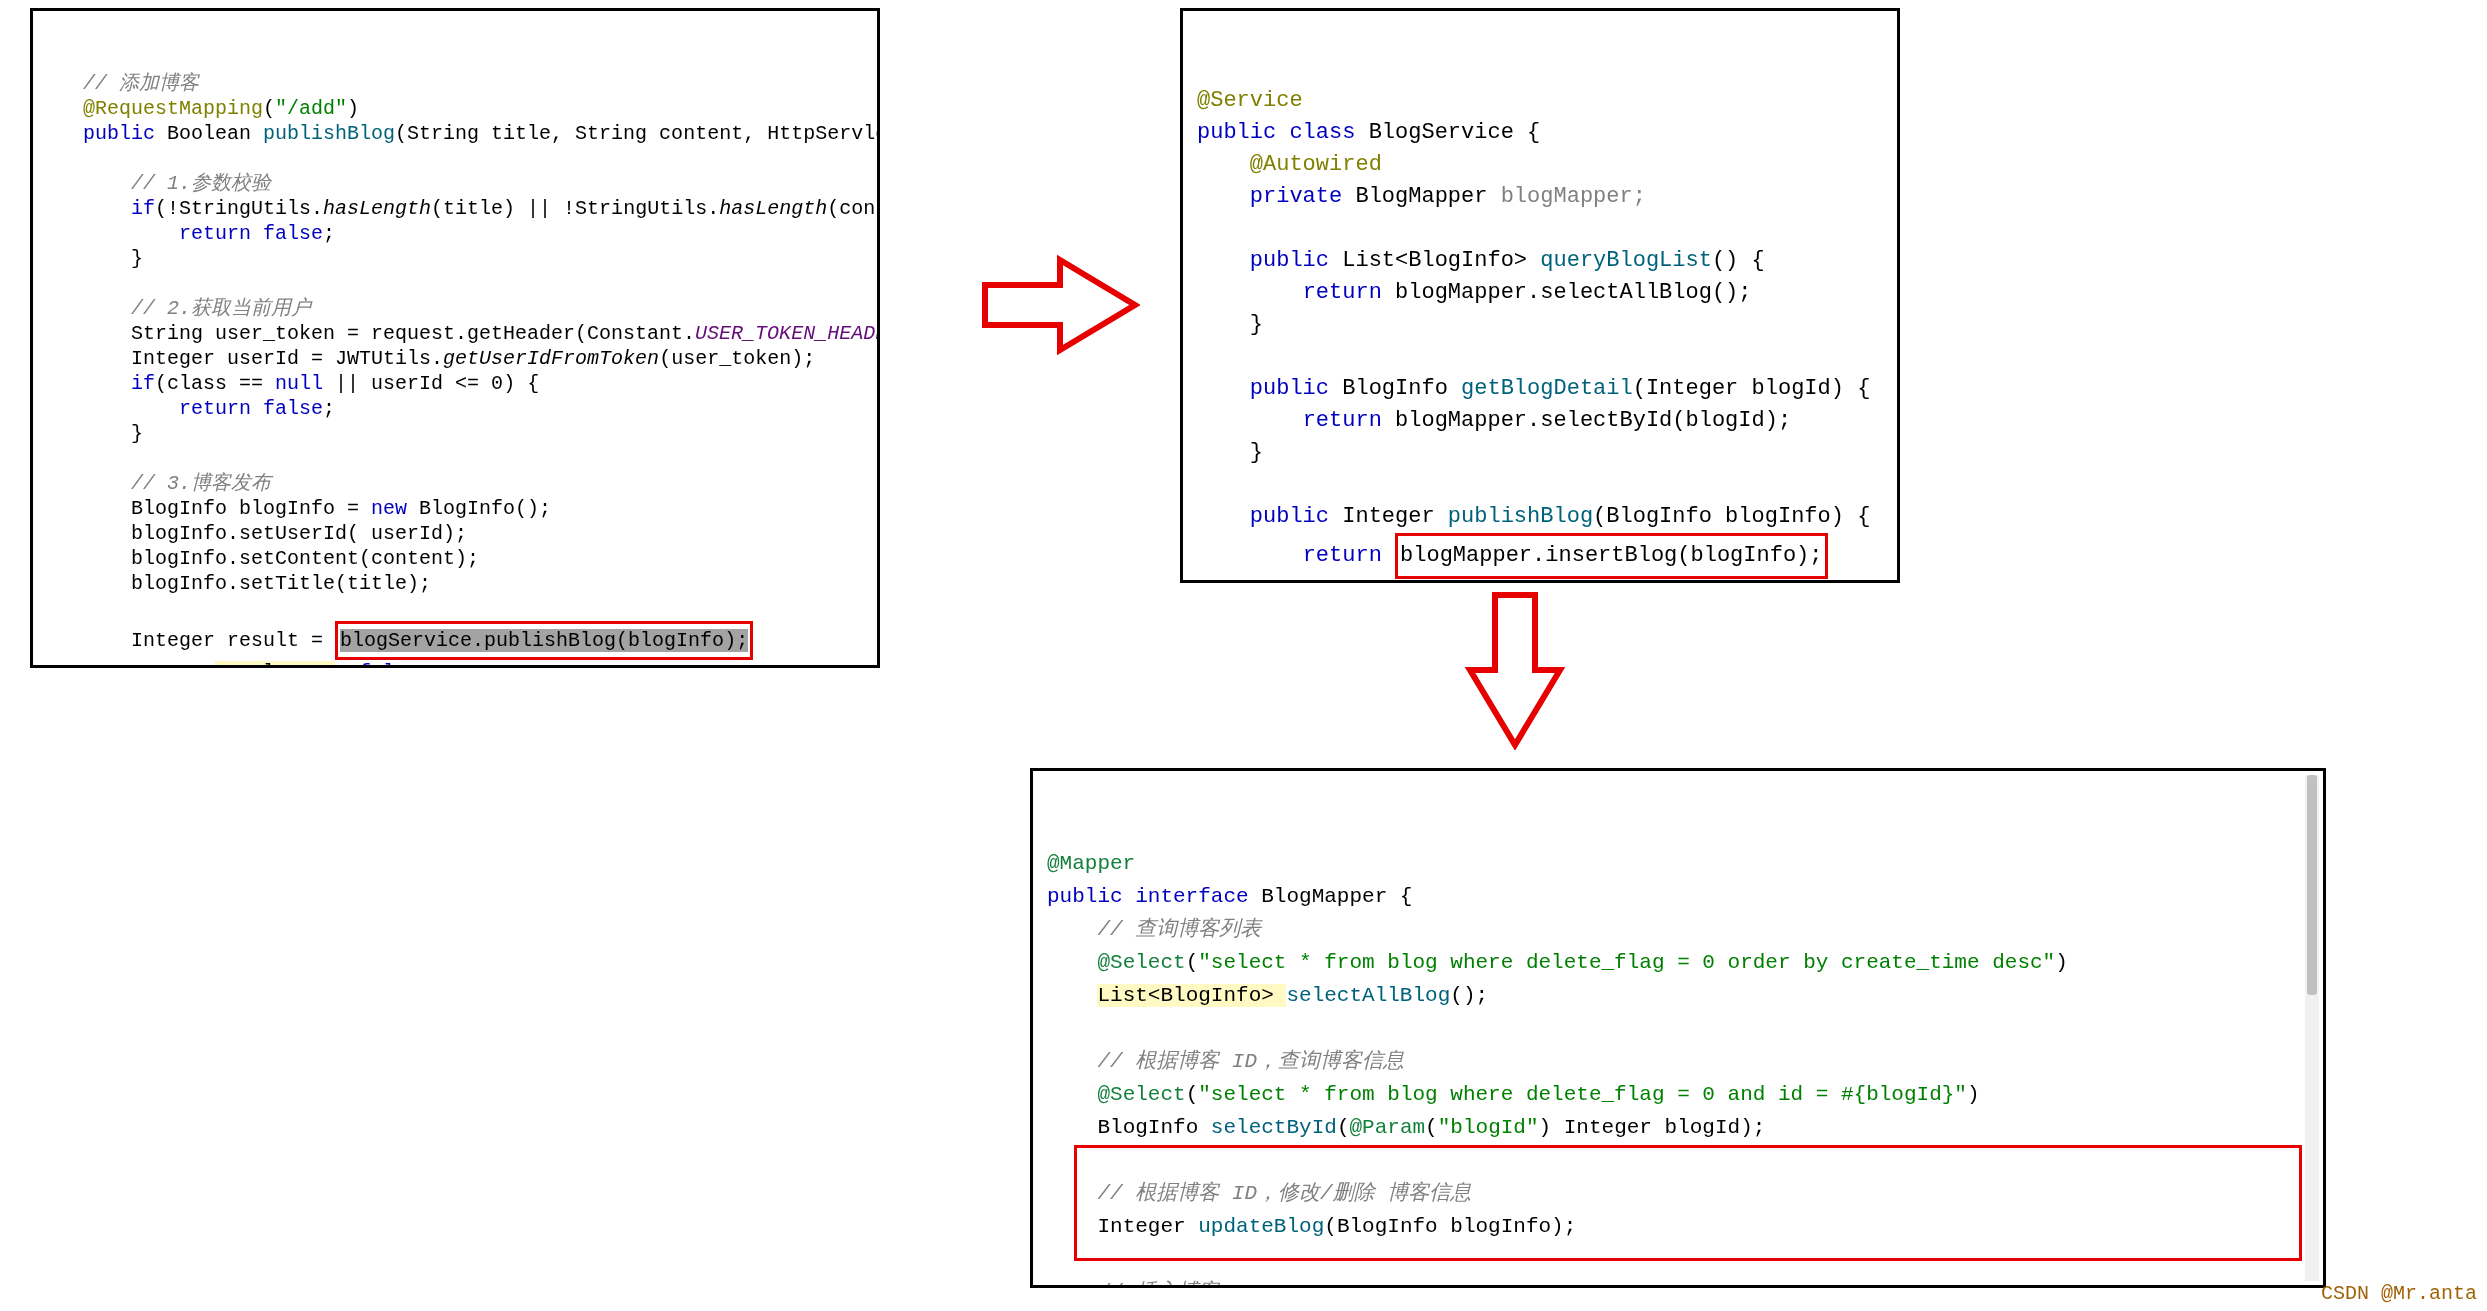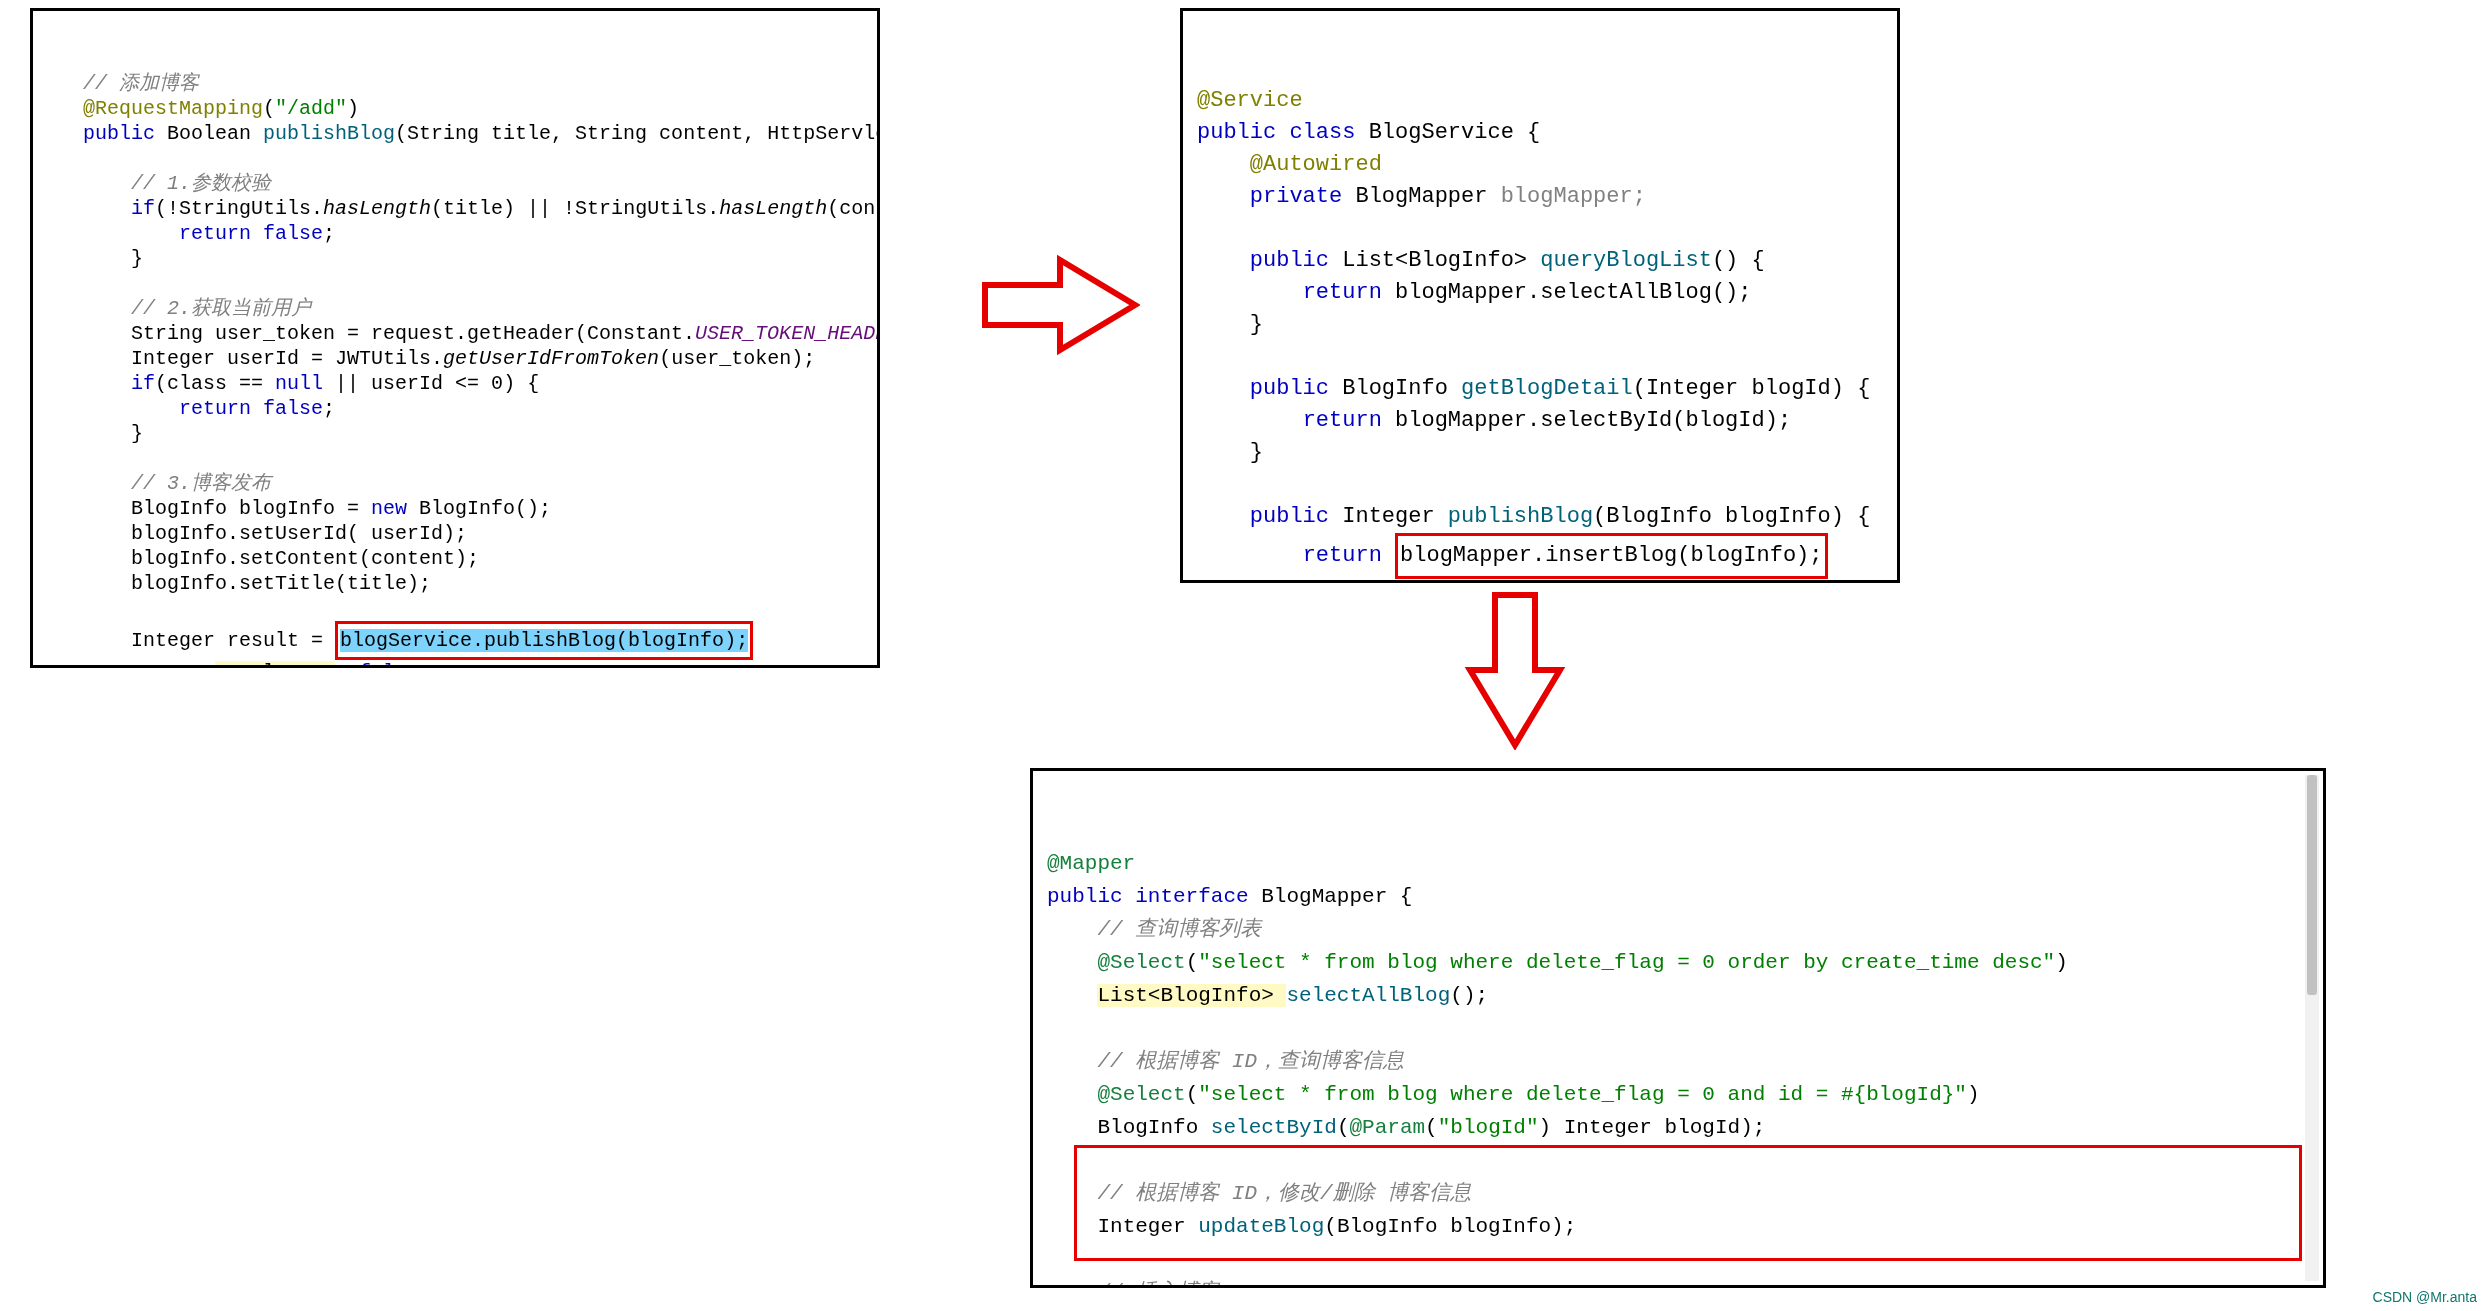--- a/index.html
+++ b/index.html
@@ -27,24 +27,24 @@
   .box3 .inner-scroll .thumb{ position:absolute; left:2px; right:2px; top:0; height:220px; background:#c1c1c1; border-radius:3px;}
   .kw   { color: #0000c0; }
   .comment { color: #808080; font-style: italic; }
   .anno { color: #808000; } 
   .anno2 { color: #15803d; } 
   .str  { color: #008000; }
   .const { font-style: italic; color:#660e7a;}
   .method { color: #00627a; }
   .hl-y { background: #fff9c4; }
   .hl-box { border: 3px solid #e60000; display:inline-block; padding:4px 2px; }
-  .hl-blue { background: #7dd3fc; }
+  .hl-blue { background: #a3a3a3; }
   .arrow { position:absolute; }
   .arrow svg { display:block; }
-  .watermark { position:absolute; right:10px; bottom:6px; color:#0f766e; font-size:14px; font-family:Liberation Sans, sans-serif;}
+  .watermark { position:absolute; right:10px; bottom:6px; color:#a16207; font-size:20px; font-family:Liberation Mono, monospace;}
   .red-region { position:absolute; border:3px solid #e60000; background:transparent; pointer-events:none;}
 </style>
 </head>
 <body>
 
 <div class="code-box box1">
 <div>
 <span>   </span><span class="comment">// 添加博客</span>
 <span>   </span><span class="anno">@RequestMapping</span><span>(</span><span class="str">"/add"</span><span>)</span>
 <span>   </span><span class="kw">public </span><span>Boolean </span><span class="method">publishBlog</span><span>(String title, String content, HttpServletRequest request) {</span>

